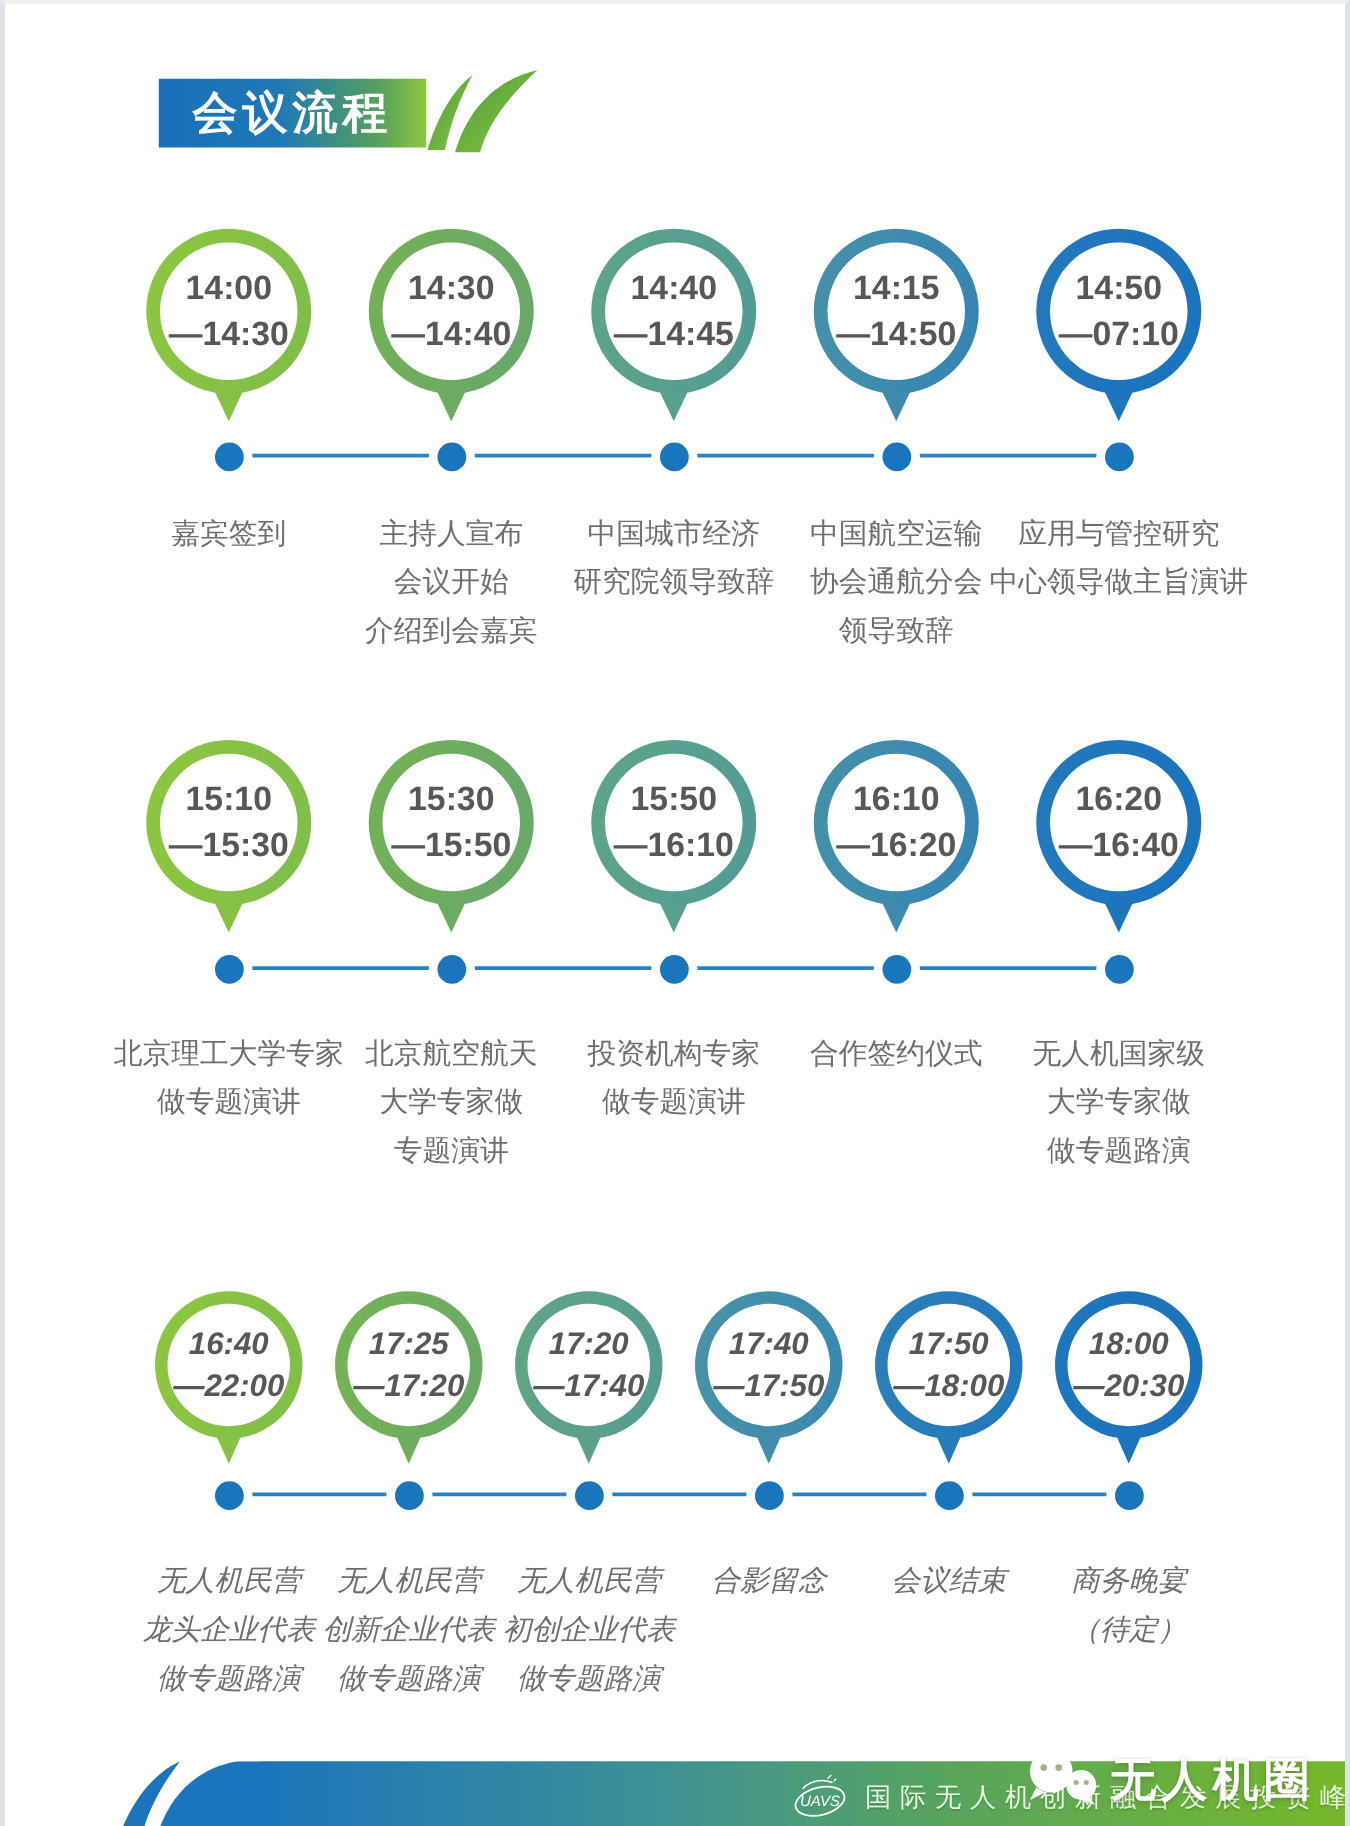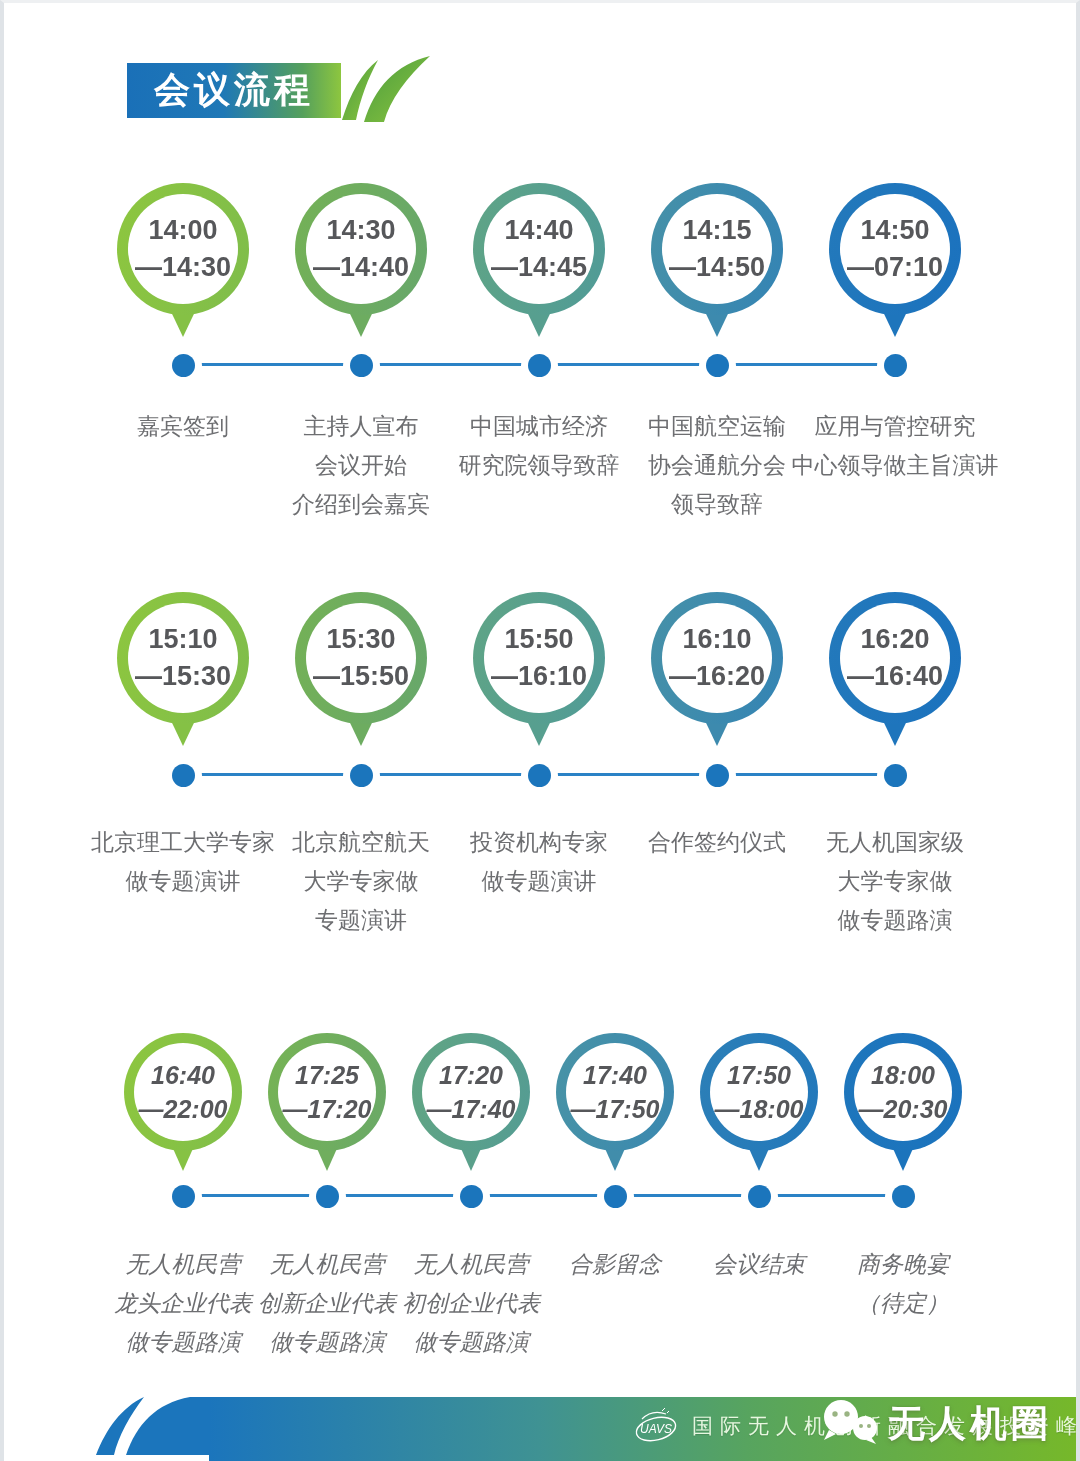--- a/index.html
+++ b/index.html
@@ -45,21 +45,21 @@
   
   .tl{height:24px;}
   .tl .cell{align-items:center;}
   .tline{position:absolute;top:10px;height:3px;background:#2a82c6;z-index:0;}
   .cols5 .tline{left:89px;right:89px;}
   .cols6 .tline{left:72px;right:72px;}
   .dot{width:23px;height:23px;border-radius:50%;background:#1b75bc;box-shadow:0 0 0 7px #fff;z-index:1;}
   
   .desc{text-align:center;font-size:23px;line-height:39px;color:#6d6e71;font-weight:500;white-space:nowrap;}
   
-  .footer{position:absolute;left:0;right:0;bottom:0;height:64px;}
+  .footer{position:absolute;left:0;right:0;bottom:0;height:52px;}
   .footer-bar{
     position:absolute;left:205px;right:0;top:0;bottom:0;
     background:linear-gradient(90deg,#1b75bc 0%,#3f9293 38%,#57a45f 62%,#76b82a 100%);
   }
   .footer-cap{position:absolute;left:90px;top:0;width:116px;height:58px;}
   .footer-content{position:absolute;left:628px;top:0;height:58px;display:flex;align-items:center;gap:12px;}
   .summit-name{
     color:rgba(244,255,236,0.92);font-size:21px;letter-spacing:7px;font-weight:300;white-space:nowrap;
     text-shadow:0 1px 1px rgba(40,80,40,.25);
   }

